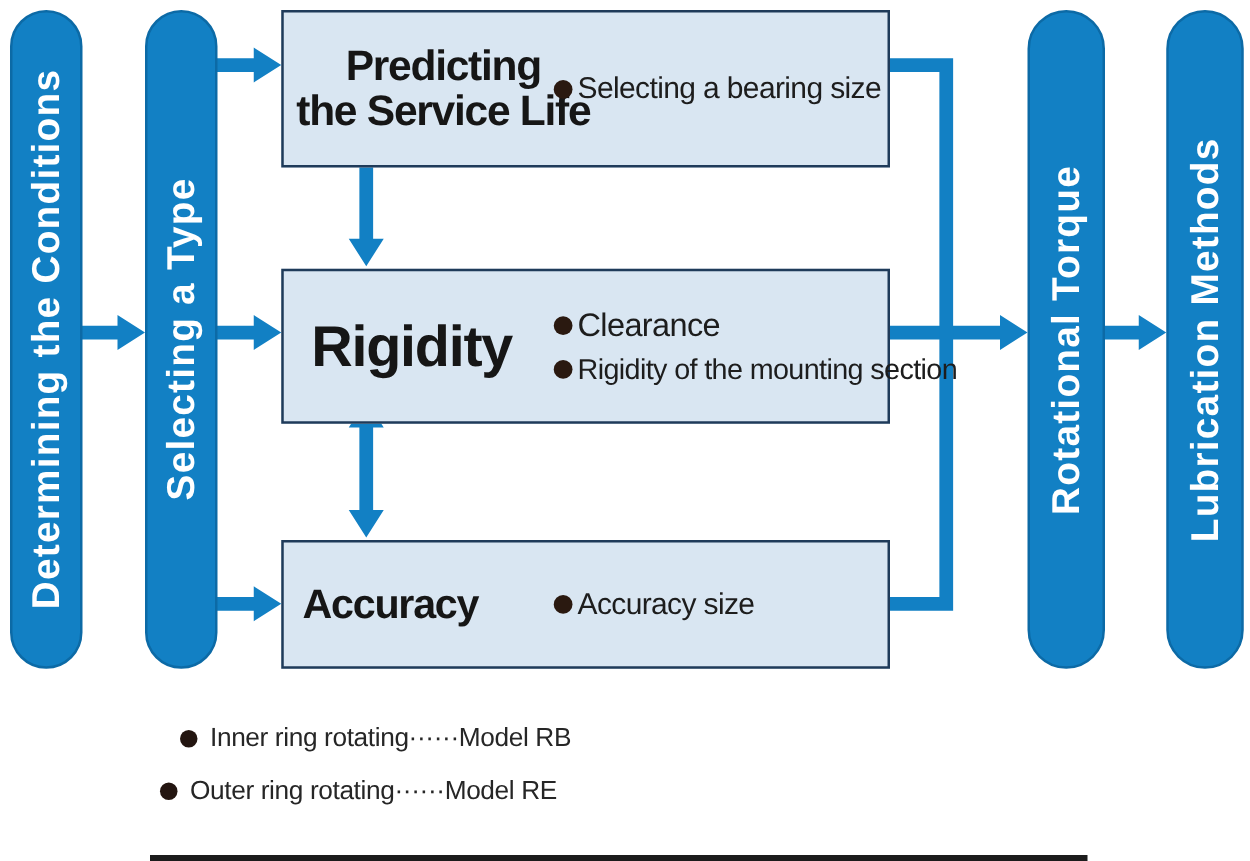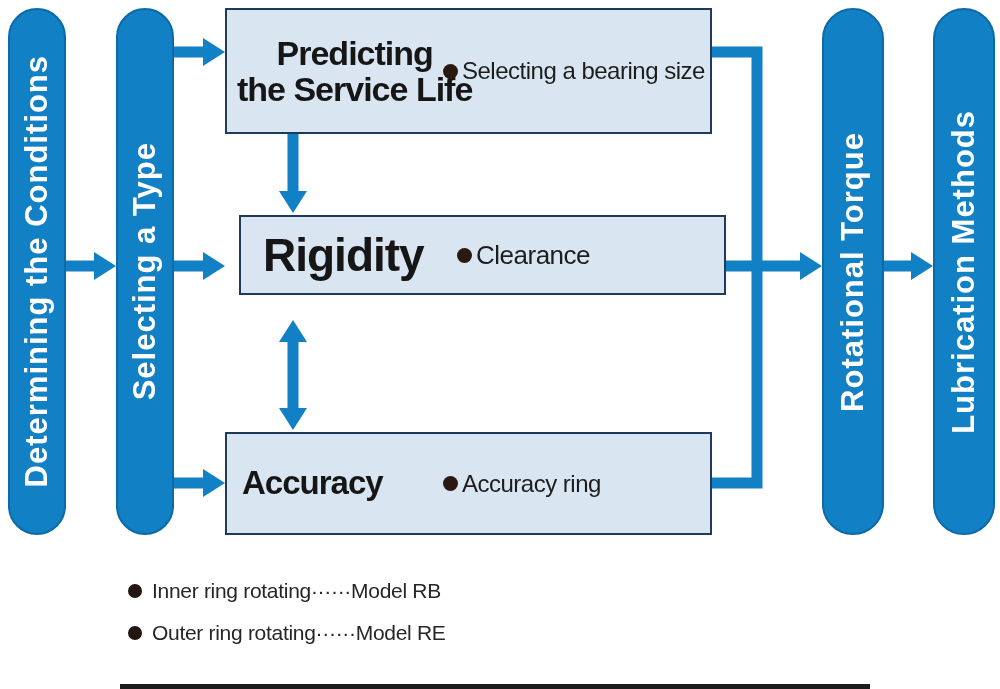--- a/index.html
+++ b/index.html
@@ -80,41 +80,45 @@
     <div class="pbox-title" style="font-size:34px;margin-left:10px;">Predicting
 the Service Life</div>
     <div class="bullets">
       <div class="bullet-row">
         <span class="dot"></span>
         <span class="bullet-text">Selecting a bearing size</span>
       </div>
     </div>
   </div>
 
-  <div class="pbox" style="top:215px;height:80px;margin-left:14px;">
+  <div class="pbox" style="top:215px;height:124px;">
     <div class="pbox-title" style="font-size:46px;margin-left:22px;">Rigidity</div>
     <div class="bullets">
       <div class="bullet-row">
         <span class="dot"></span>
         <span class="bullet-text" style="font-size:26px;">Clearance</span>
+      </div>
+      <div class="bullet-row">
+        <span class="dot"></span>
+        <span class="bullet-text" style="font-size:23px;">Rigidity of the mounting section</span>
       </div>
     </div>
   </div>
 
   <div class="pbox" style="top:432px;height:103px;">
     <div class="pbox-title" style="font-size:33px;margin-left:15px;">Accuracy</div>
     <div class="bullets">
       <div class="bullet-row">
         <span class="dot"></span>
-        <span class="bullet-text">Accuracy ring</span>
+        <span class="bullet-text">Accuracy size</span>
       </div>
     </div>
   </div>
 
-  <div class="legend-row" style="left:128px;top:579px;text-align:center;">
+  <div class="legend-row" style="left:144px;top:579px;text-align:center;">
     <span class="legend-dot"></span>
     <span class="legend-text">Inner ring rotating······Model RB</span>
   </div>
   <div class="legend-row" style="left:128px;top:621px;align-items:center;">
     <span class="legend-dot"></span>
     <span class="legend-text">Outer ring rotating······Model RE</span>
   </div>
 
   <div class="bottom-bar"></div>
 

